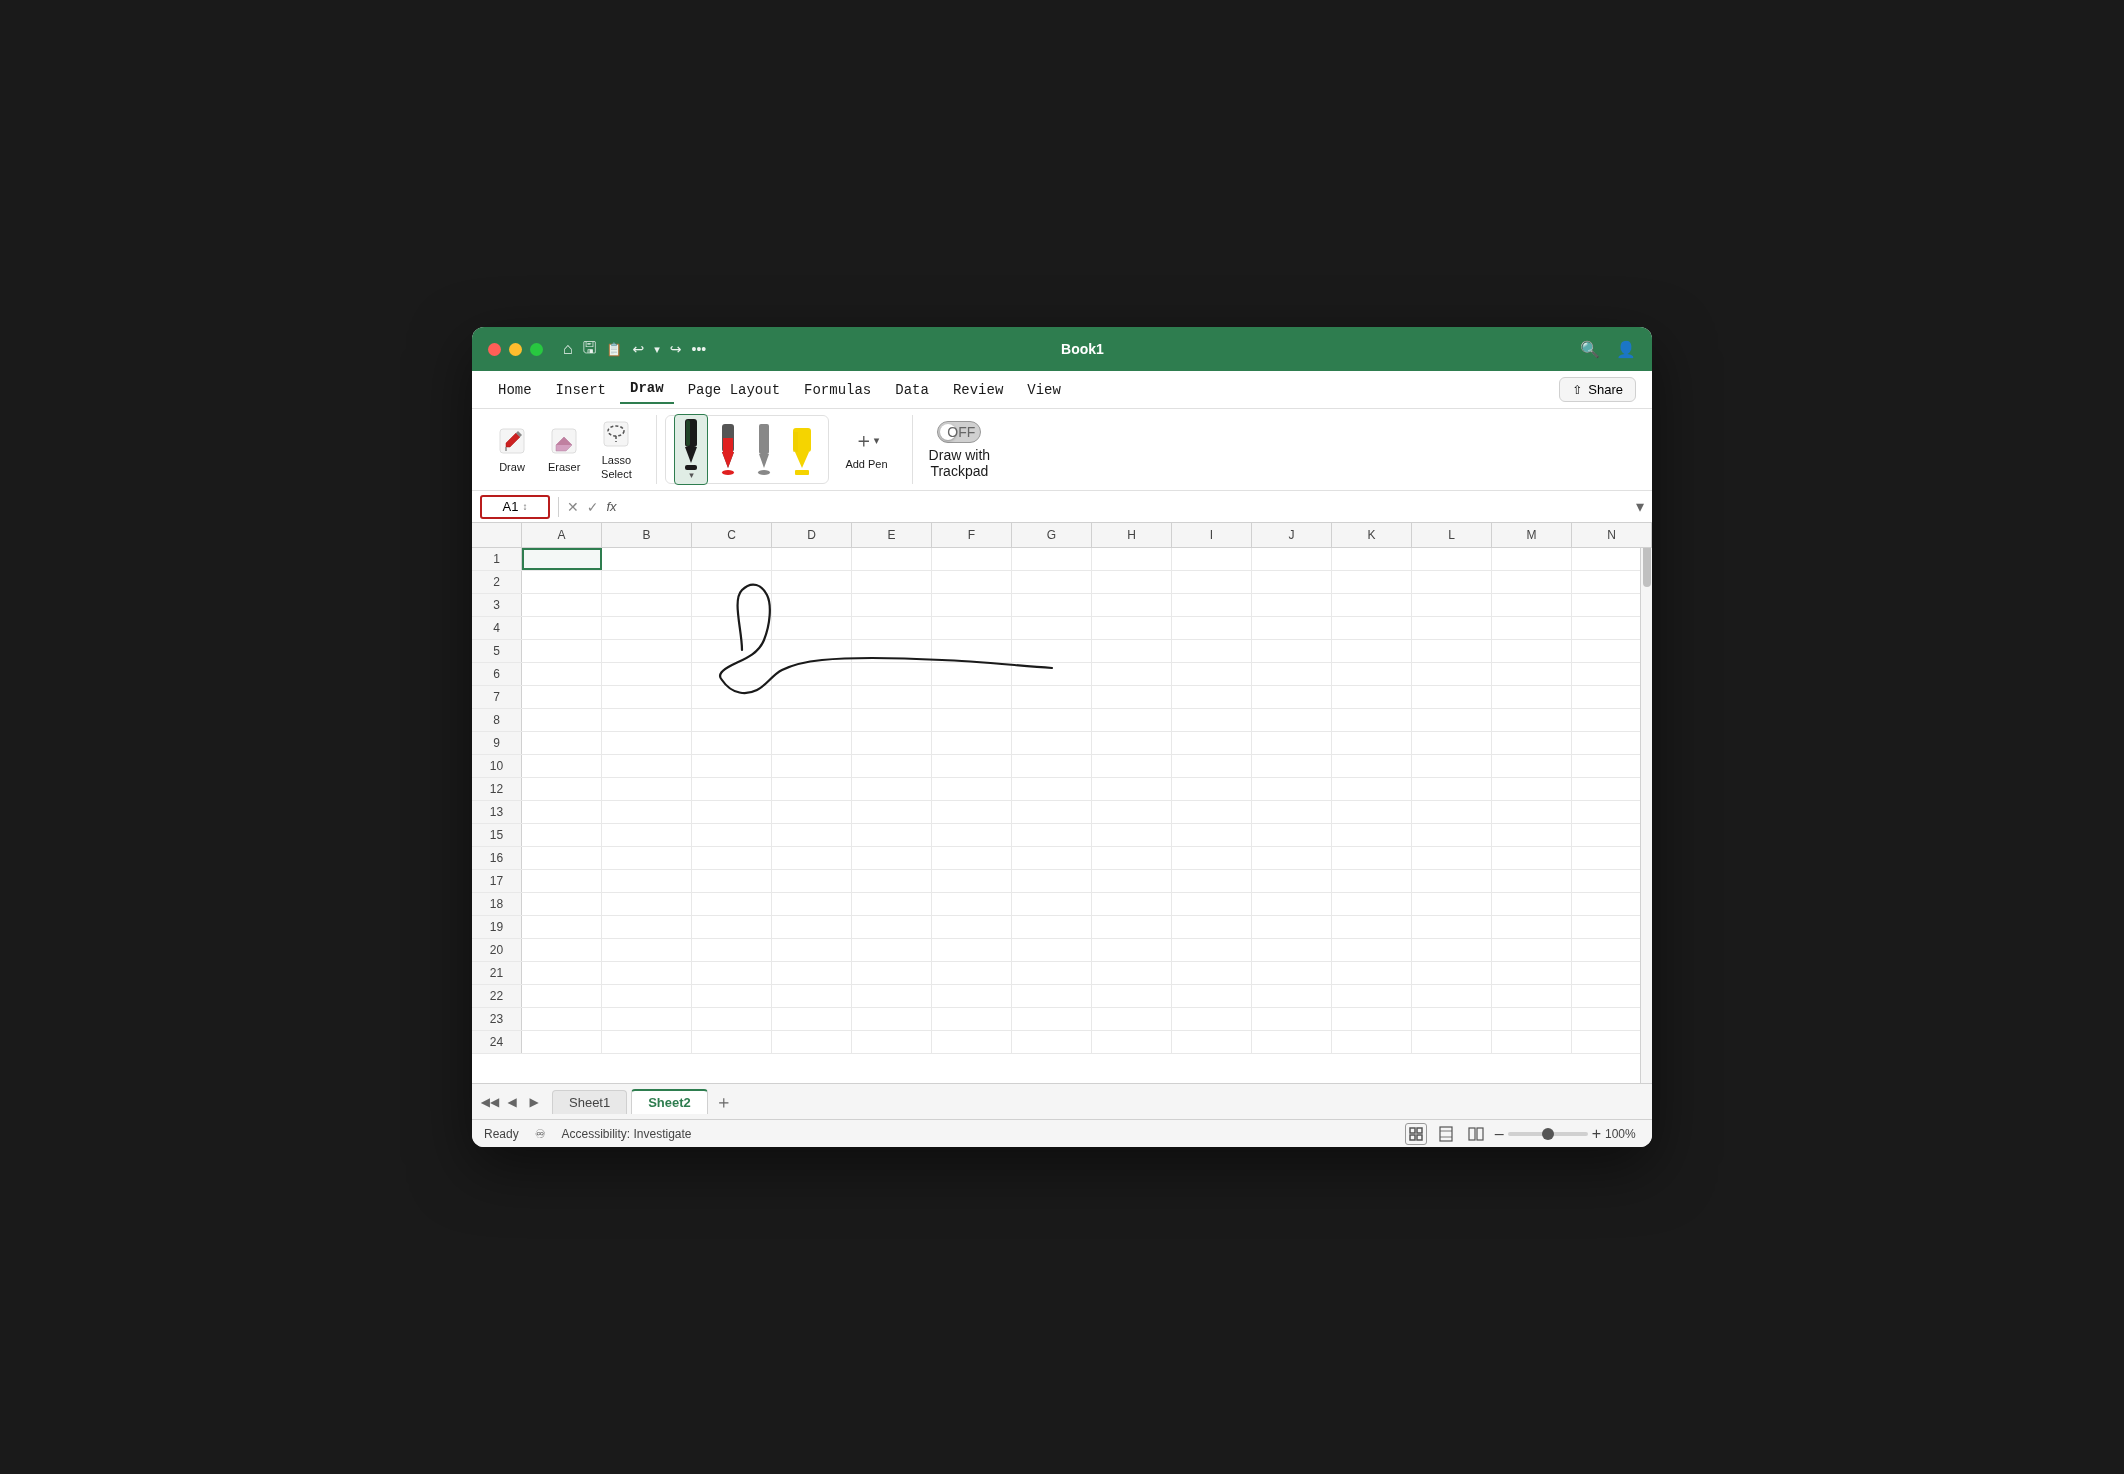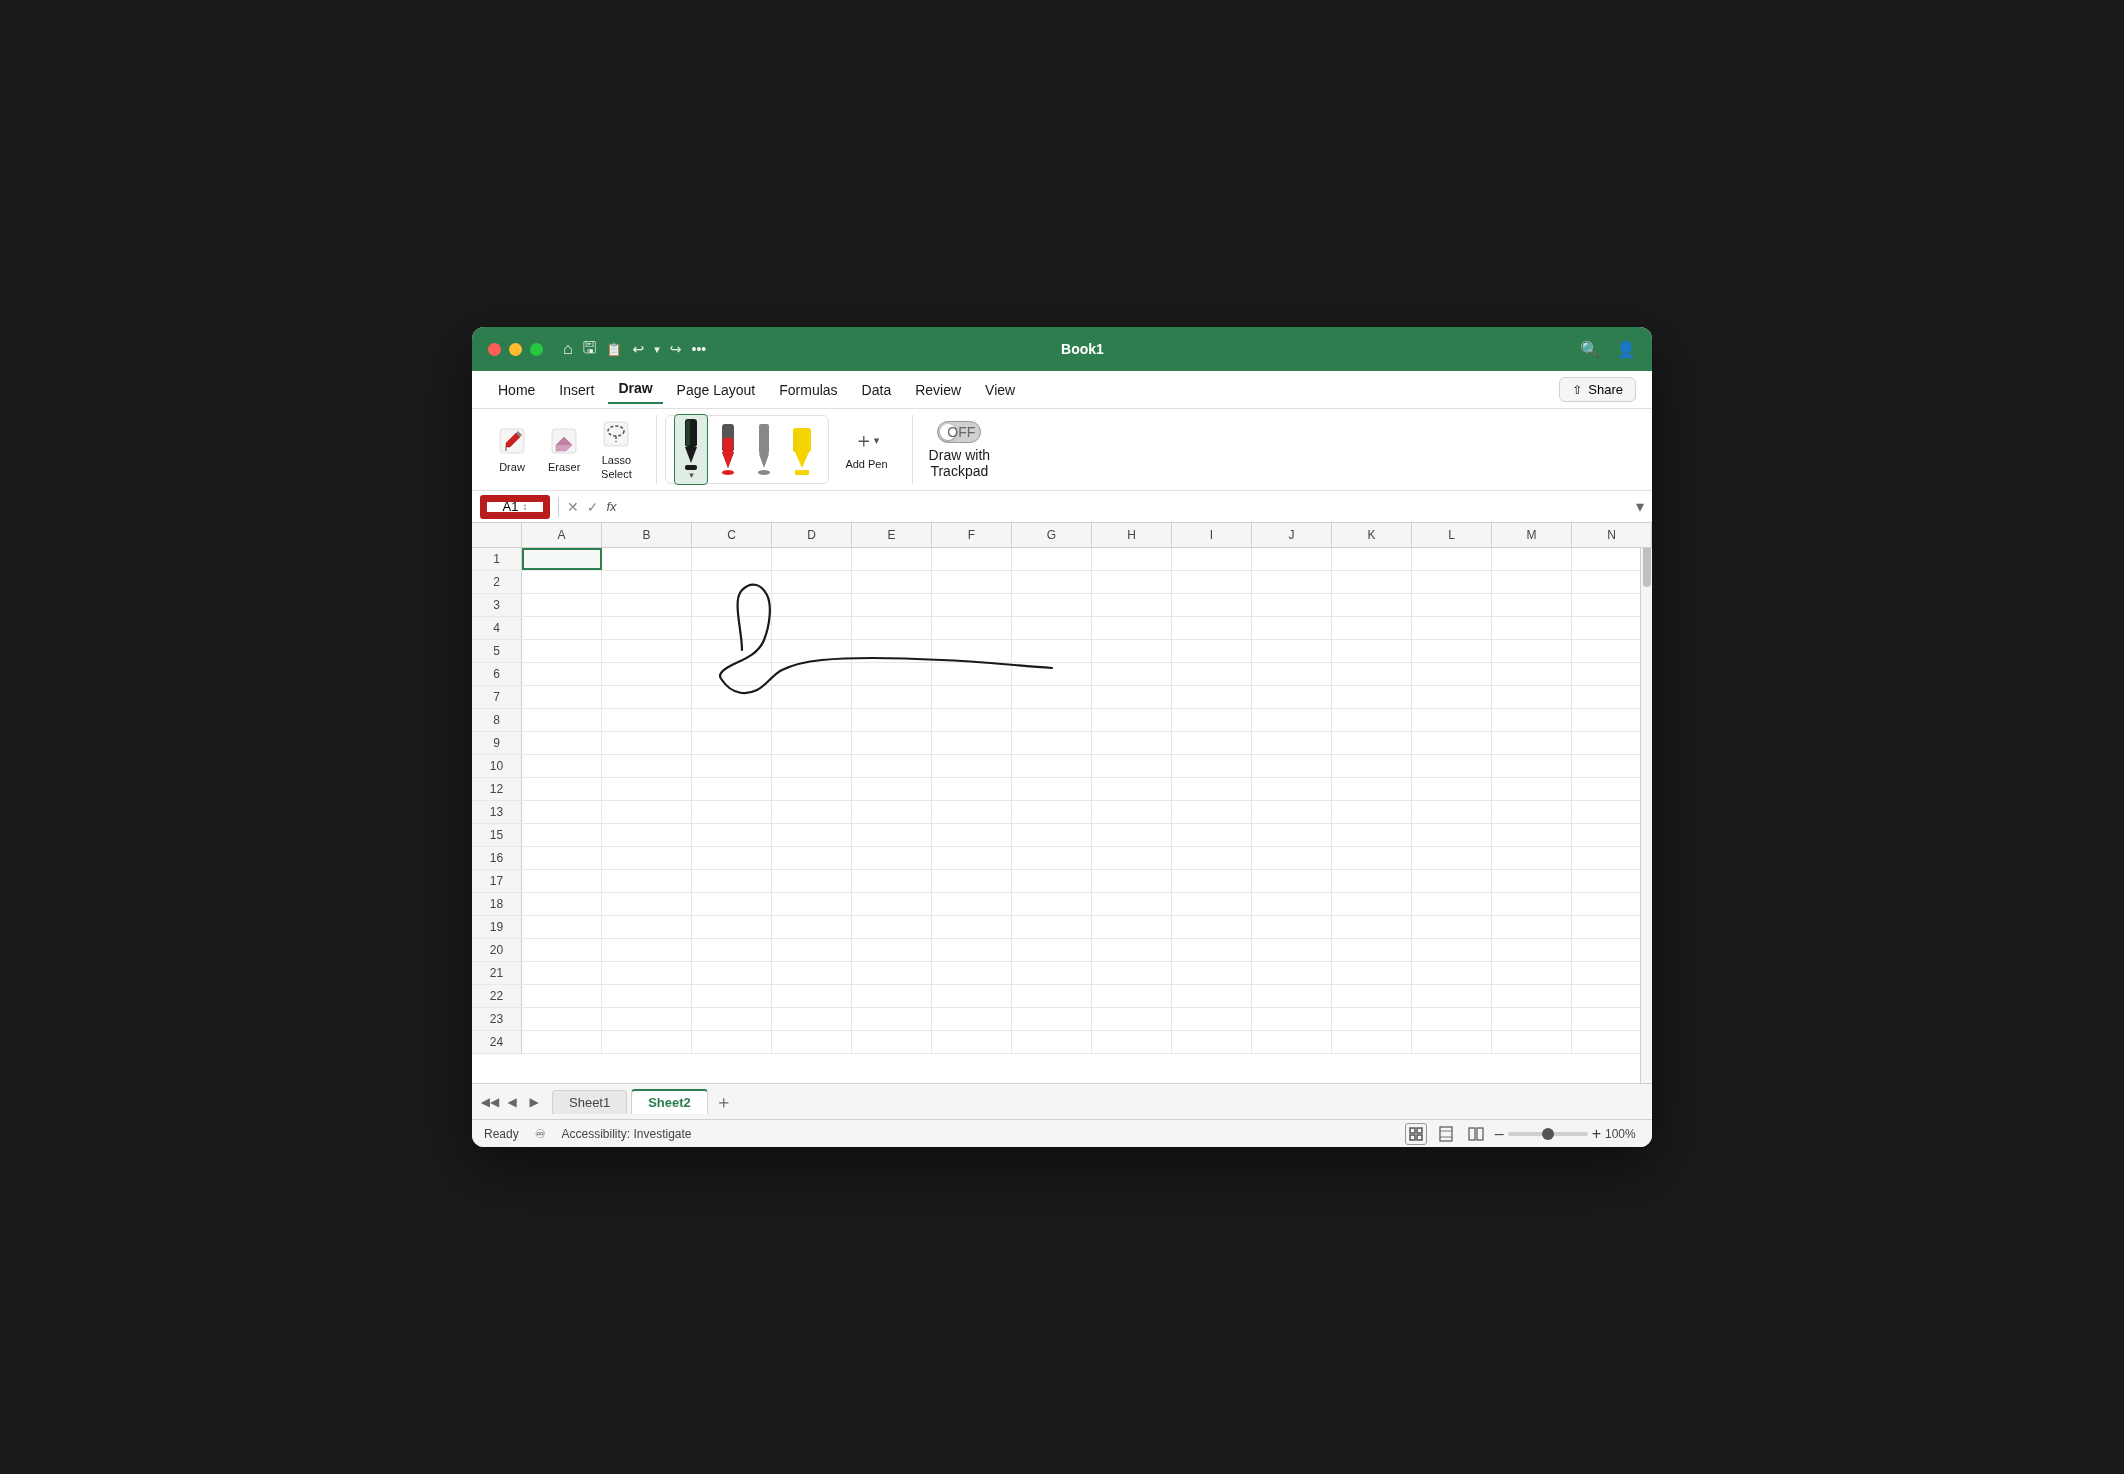--- a/index.html
+++ b/index.html
@@ -79,20 +79,21 @@
       padding: 0 16px;
       gap: 4px;
     }
     .menu-item {
       padding: 4px 10px;
       font-size: 14px;
       color: #1a1a1a;
       cursor: pointer;
       border-radius: 4px;
       font-weight: 400;
+      font-family: Liberation Mono, monospace;
     }
     .menu-item.active {
       font-weight: 600;
       border-bottom: 2px solid #2e7d4f;
       border-radius: 0;
       color: #1a1a1a;
     }
     .menu-share {
       margin-left: auto;
       display: flex;
@@ -207,21 +208,21 @@
       height: 32px;
       background: #ffffff;
       border-bottom: 1px solid #d0d0d0;
       display: flex;
       align-items: center;
       gap: 4px;
       padding: 0 8px;
     }
     .cell-ref {
       width: 70px;
-      border: 7px solid #b91c1c;
+      border: 2px solid #b91c1c;
       border-radius: 3px;
       height: 24px;
       font-size: 13px;
       text-align: center;
       display: flex;
       align-items: center;
       justify-content: center;
       gap: 4px;
     }
     .formula-divider {

